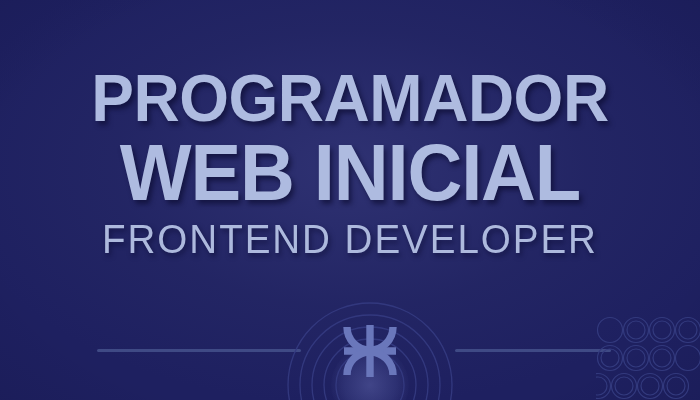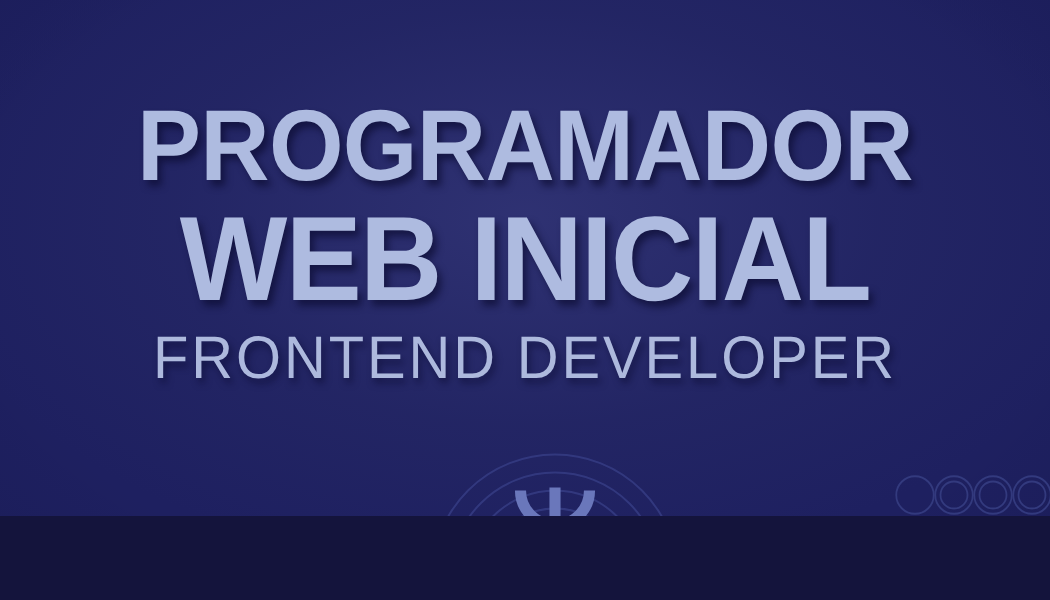--- a/index.html
+++ b/index.html
@@ -7,21 +7,21 @@
     padding: 0;
     background: #14143c;
   }
   body {
     font-family: "Liberation Sans", sans-serif;
   }
 
   #banner {
     position: relative;
     width: 700px;
-    height: 344px;
+    height: 400px;
     overflow: hidden;
     background: #1e2060;
     user-select: none;
   }
 
   
   #bg-glow {
     position: absolute;
     inset: 0;
     background:

